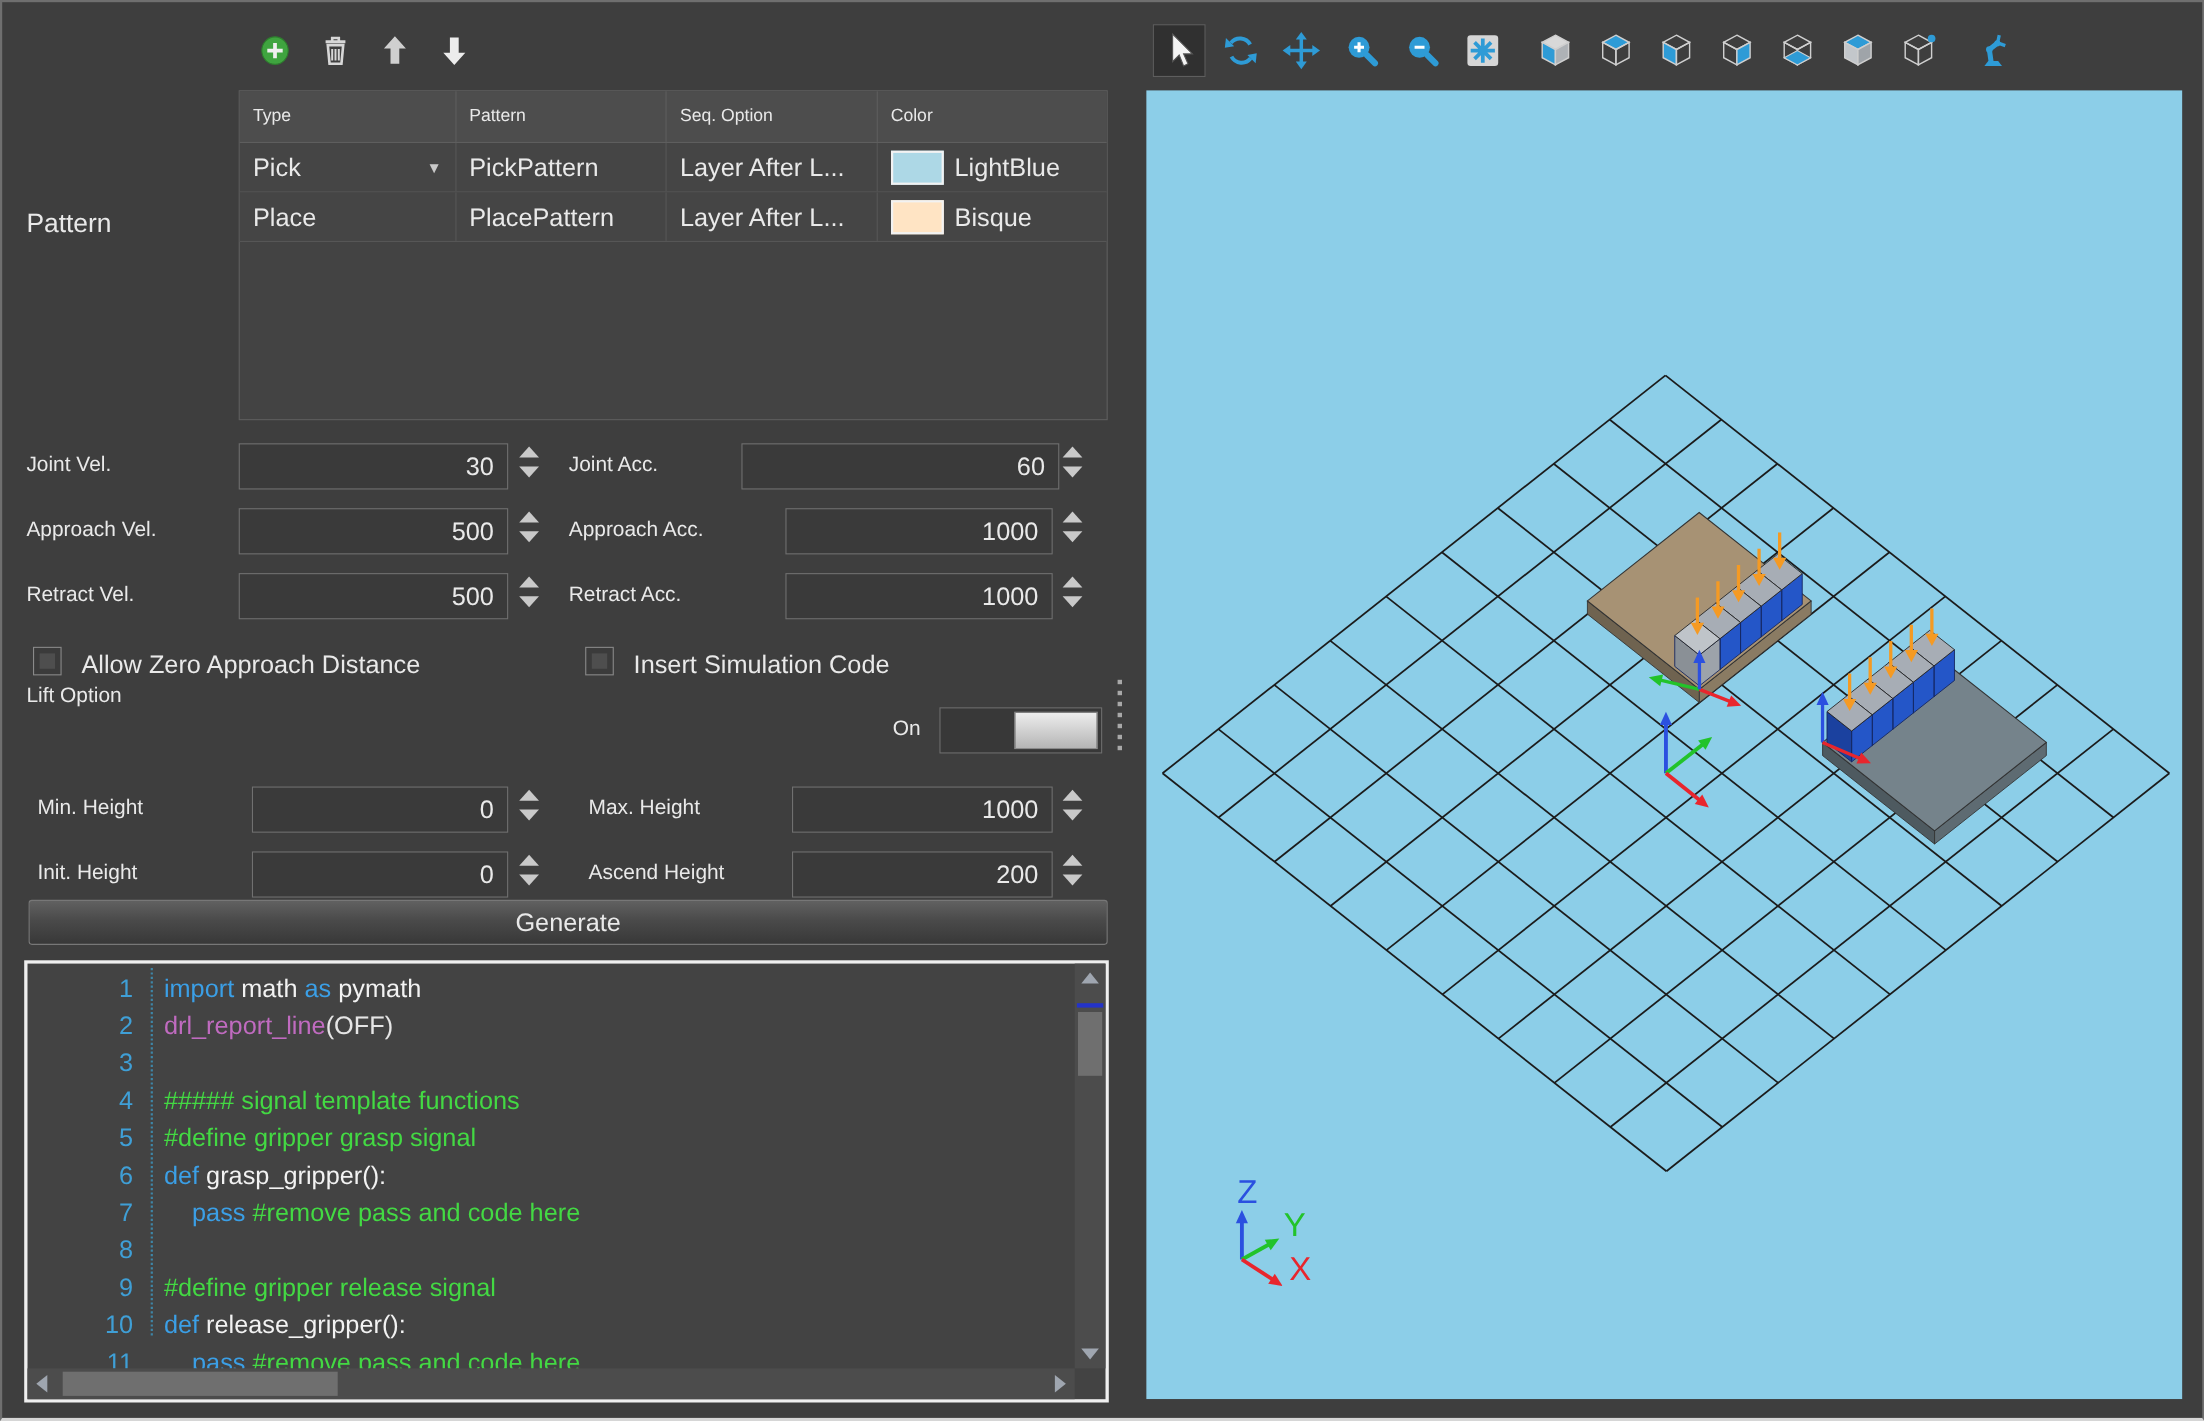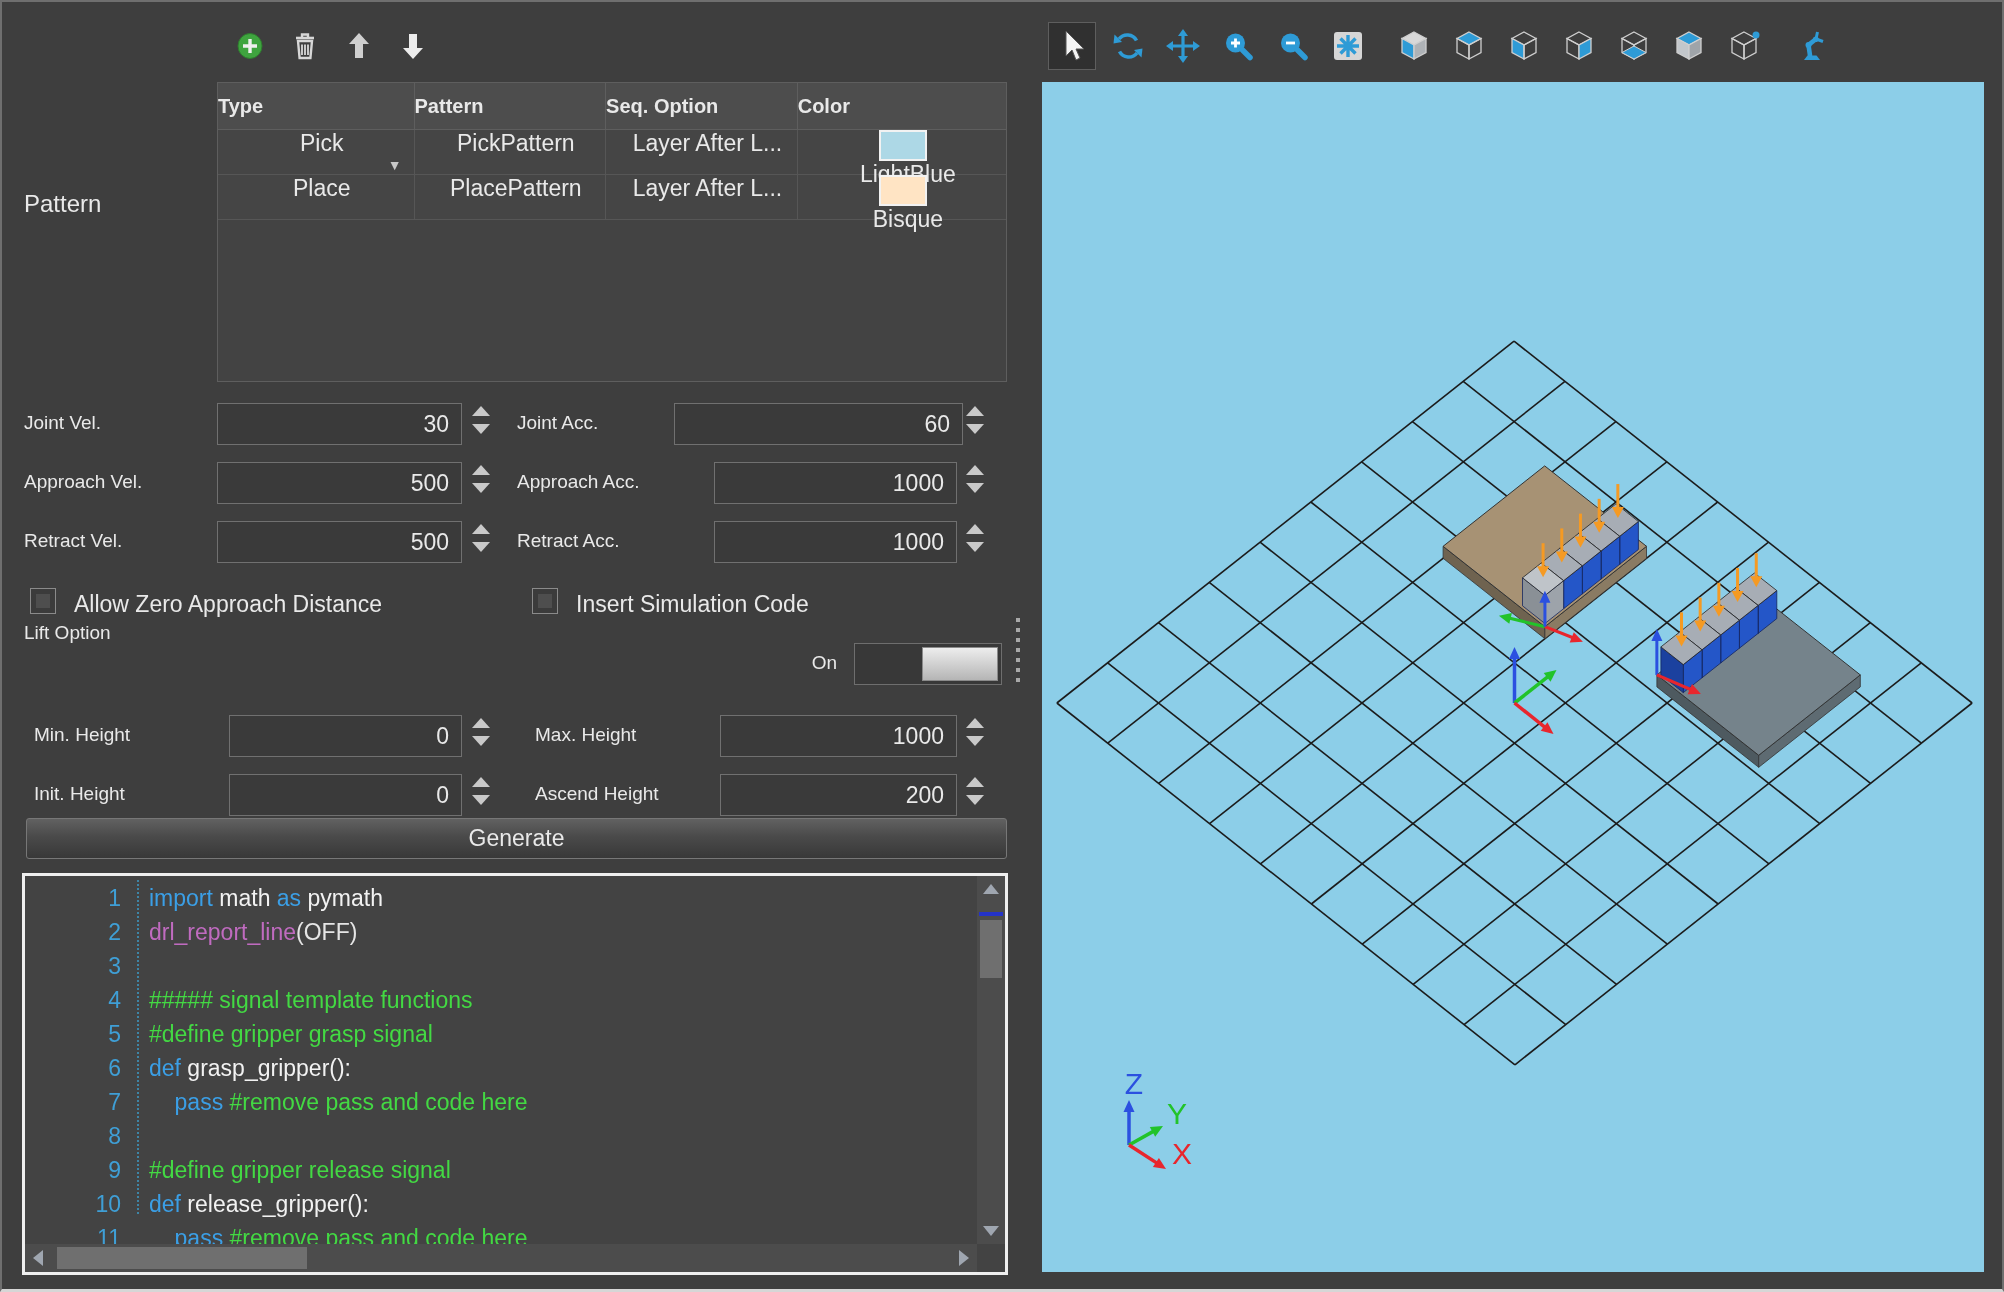--- a/index.html
+++ b/index.html
@@ -5,23 +5,23 @@
   html,body{margin:0;padding:0;background:#2a2a2a;}
   #app{position:relative;width:2004px;height:1292px;background:#3E3E3E;overflow:hidden;
        font-family:"Liberation Sans",sans-serif;color:#E9E9E9;
        border:2px solid #6f6f6f;border-bottom:3px solid #d6d6d6;box-sizing:border-box;}
   .abs{position:absolute;}
   
   .ltool{position:absolute;top:24px;width:40px;height:40px;display:flex;align-items:center;justify-content:center;}
   
   .ptable{position:absolute;left:215px;top:80px;width:790px;height:300px;background:#434343;border:1px solid #5E5E5E;box-sizing:border-box;}
   .thead{display:flex;height:46px;background:#4D4D4D;border-bottom:1px solid #5E5E5E;}
-  .th{display:flex;align-items:center;font-size:20px;border-right:1px solid #5E5E5E;box-sizing:border-box;font-weight:bold;}
+  .th{display:flex;align-items:center;padding-left:12px;font-size:16px;border-right:1px solid #5E5E5E;box-sizing:border-box;}
   .t-row{display:flex;height:44px;background:#454545;border-bottom:1px solid #565656;}
-  .t-cell{display:flex;align-items:center;padding-left:12px;font-size:23px;border-right:1px solid #565656;box-sizing:border-box;flex-direction:column;}
+  .t-cell{display:flex;align-items:center;padding-left:12px;font-size:23px;border-right:1px solid #565656;box-sizing:border-box;}
   .c0{width:200px;} .c1{width:195px;} .c2{width:195px;} .c3{width:212px;border-right:none;}
   .combo-arrow{margin-left:auto;margin-right:12px;font-size:14px;color:#C9C9C9;}
   .swatch{width:44px;height:27px;border:2px solid #F2F2F2;margin-right:10px;flex:none;}
   .pattern-label{position:absolute;left:22px;top:188px;font-size:24px;}
   
   .flabel{position:absolute;font-size:19px;}
   .fbox{position:absolute;height:42px;background:#3A3A3A;border:1px solid #707070;box-sizing:border-box;
         display:flex;align-items:center;justify-content:flex-end;padding-right:12px;font-size:23px;}
   .fspin{position:absolute;display:flex;flex-direction:column;gap:8px;}
   .spin-u{width:0;height:0;border-left:9px solid transparent;border-right:9px solid transparent;border-bottom:10px solid #C9C9C9;}

